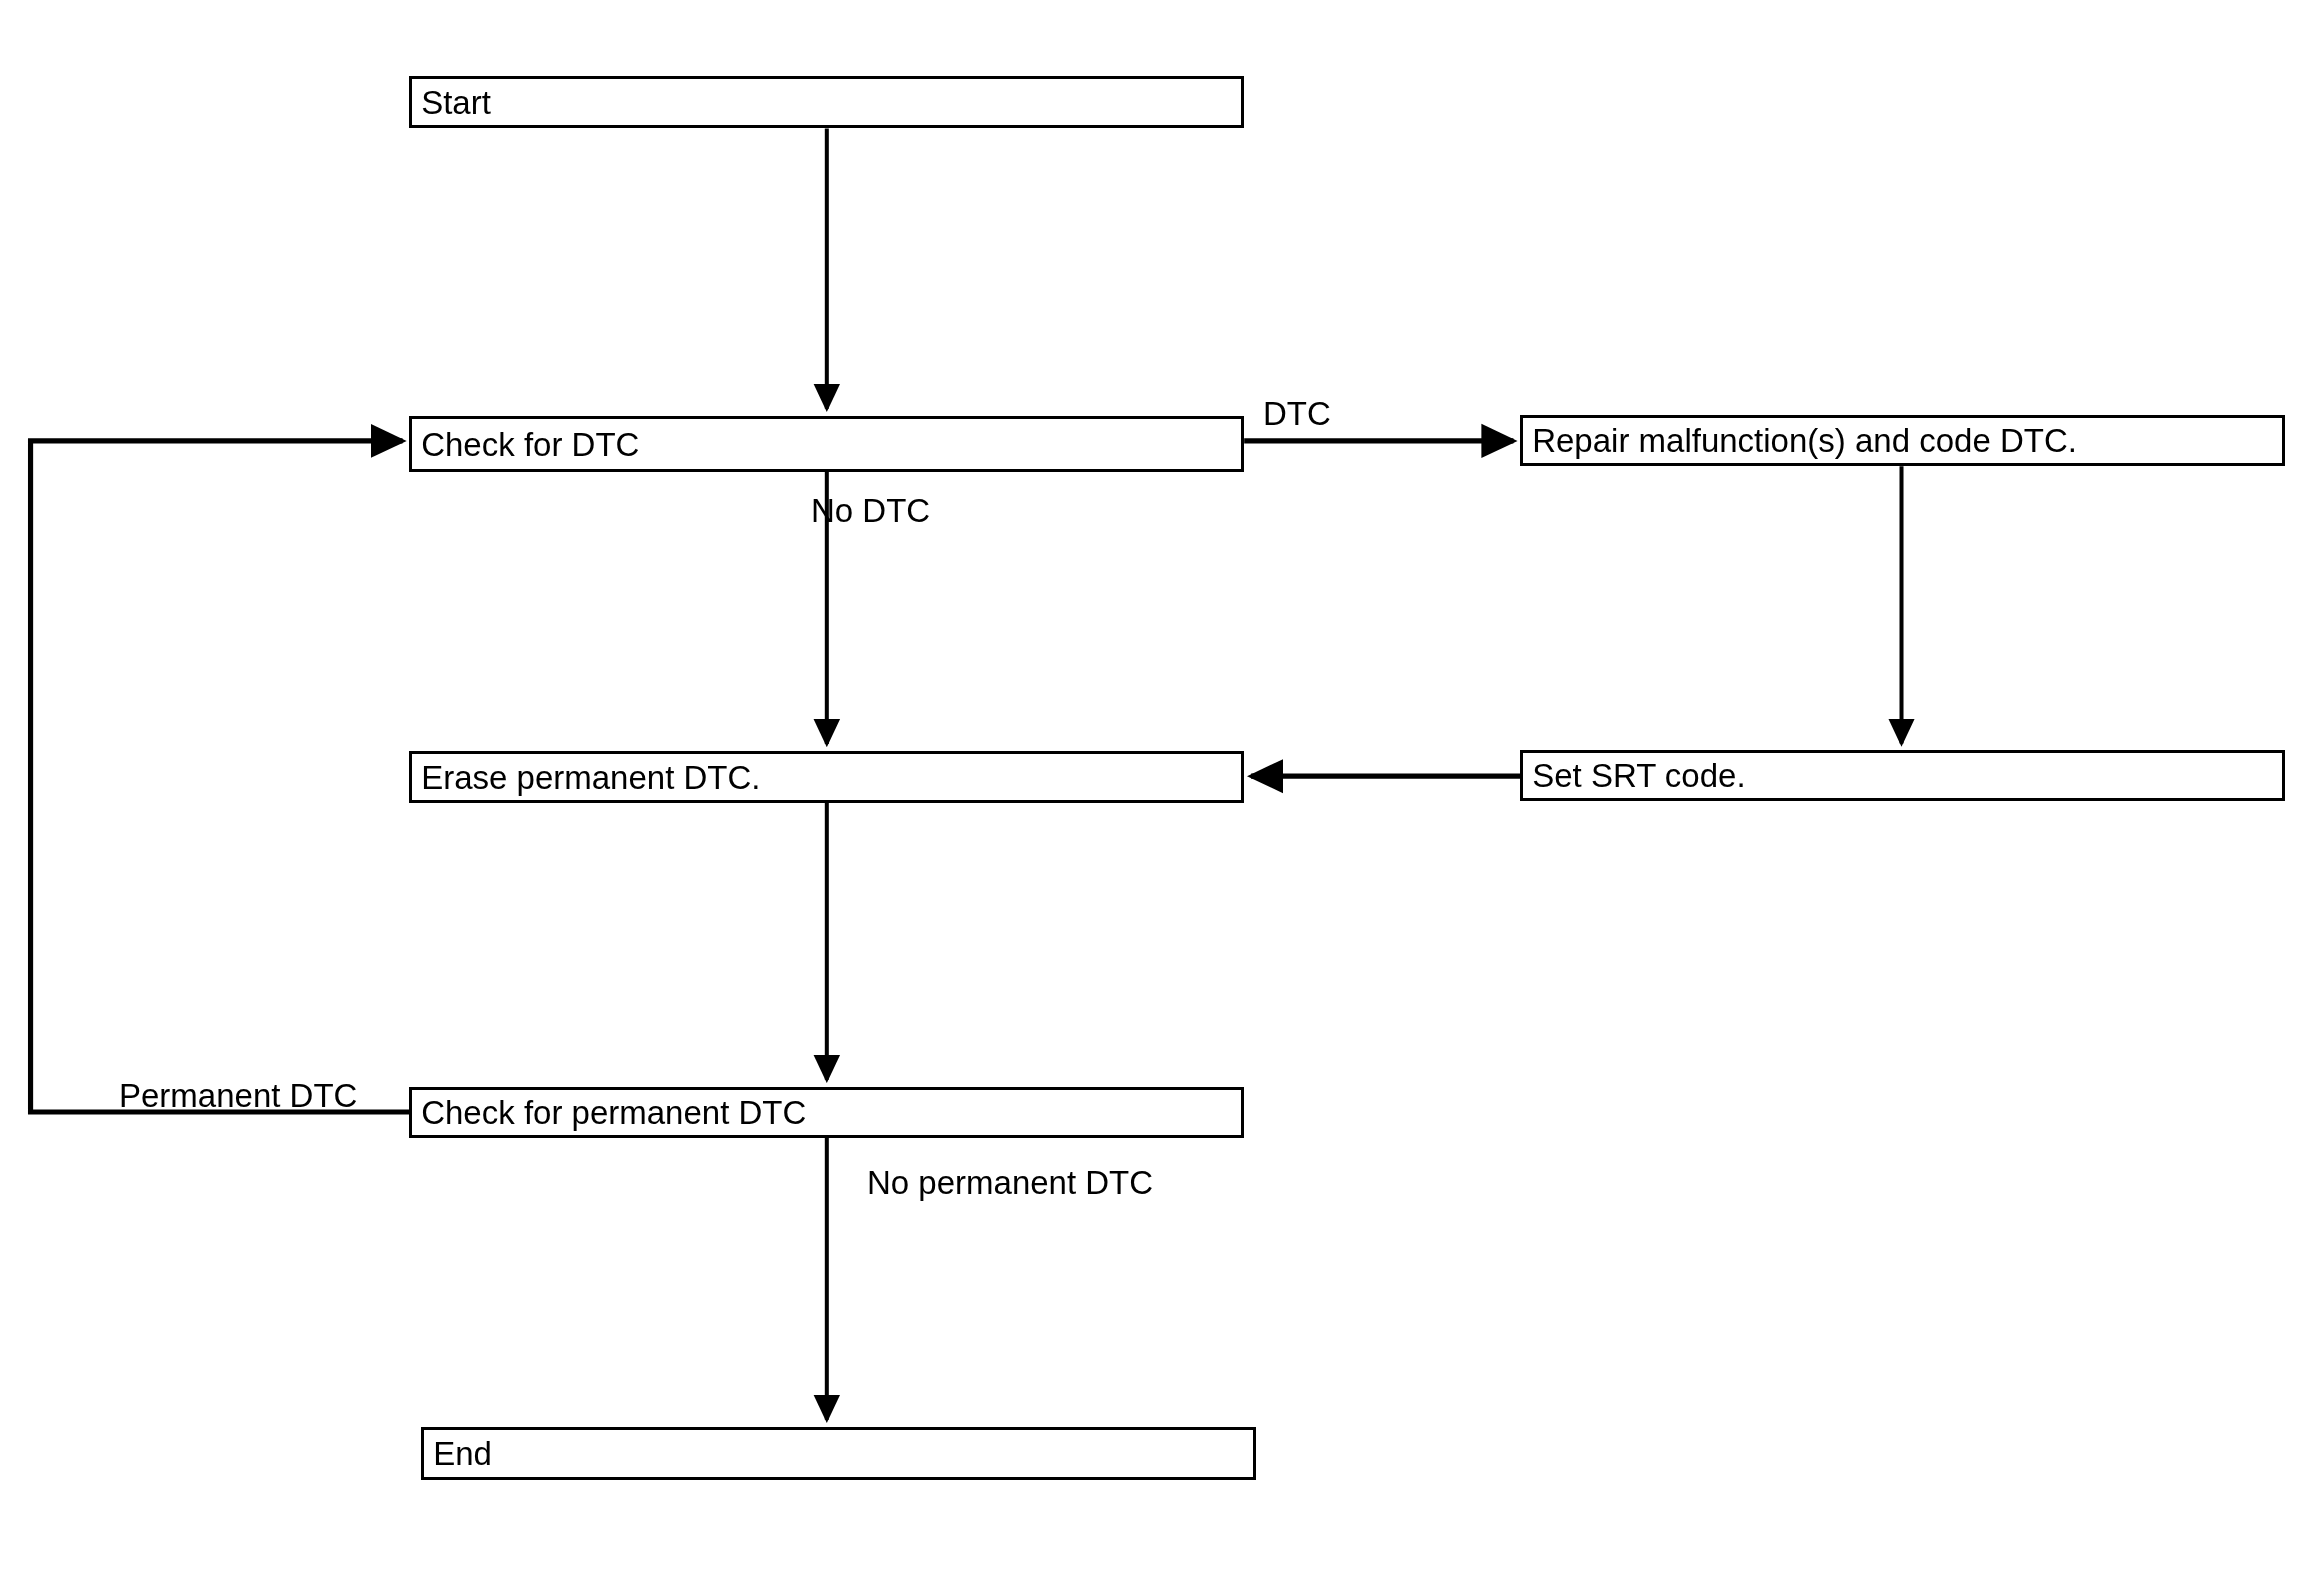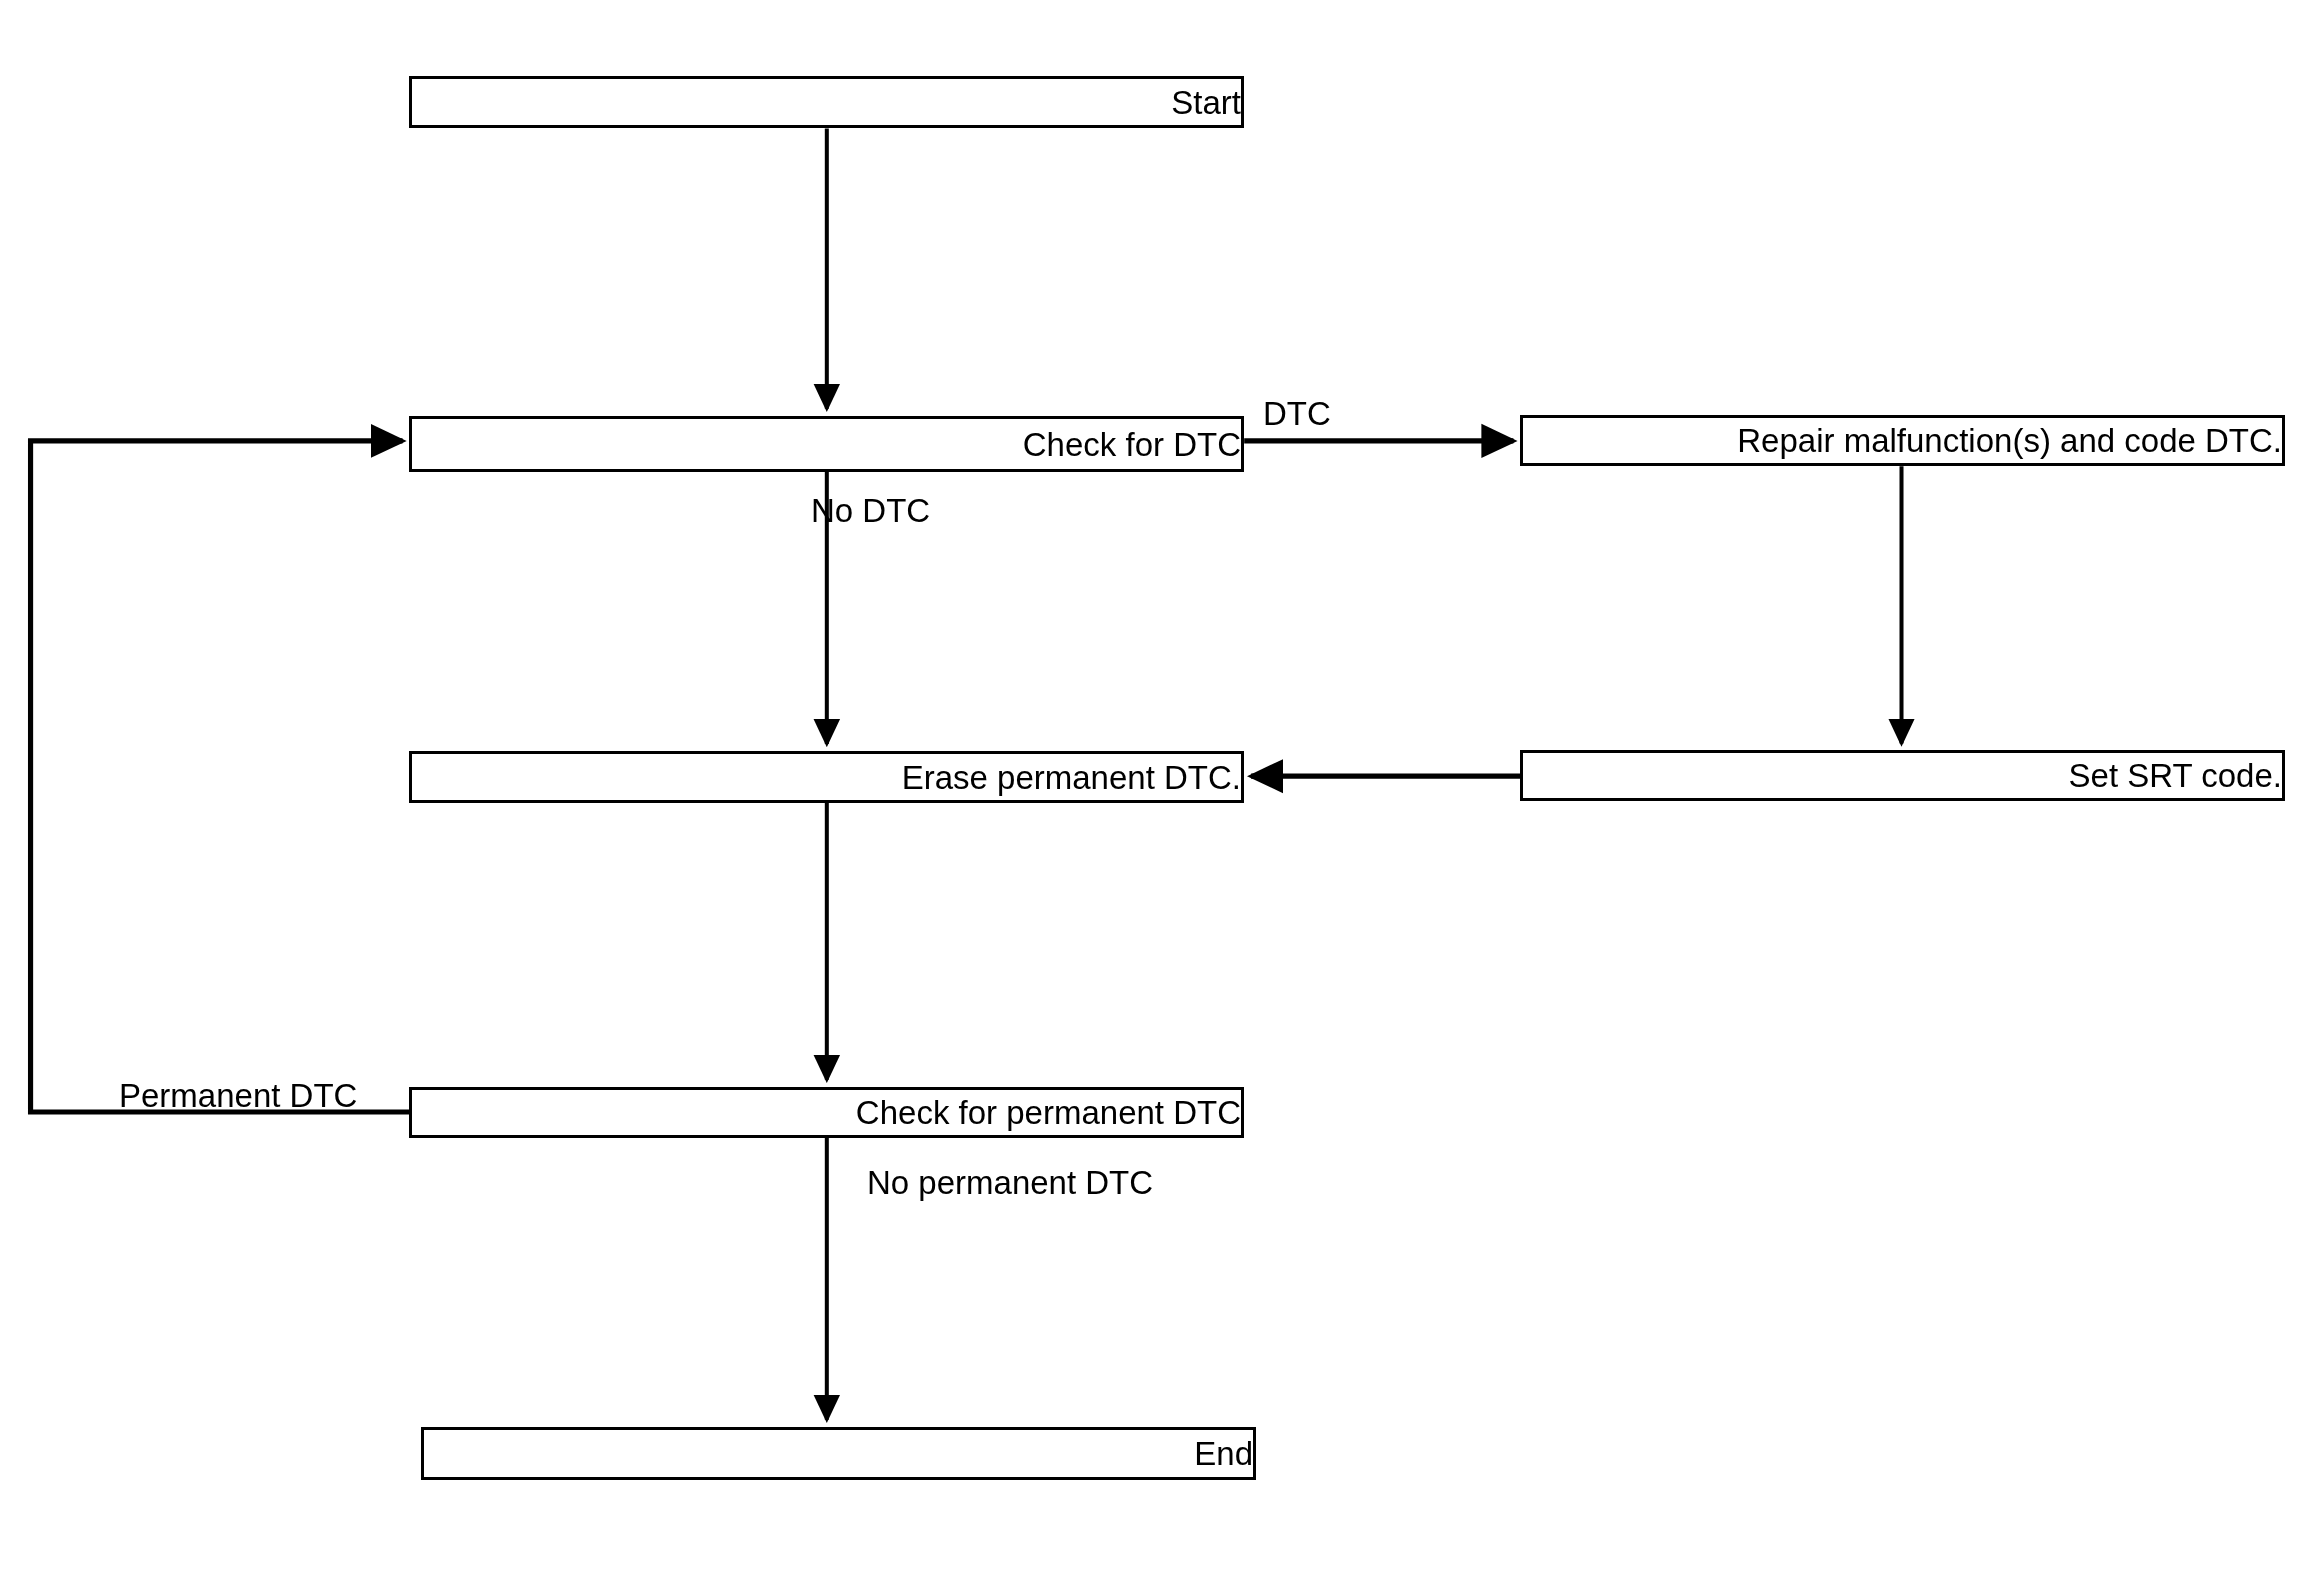--- a/index.html
+++ b/index.html
@@ -25,21 +25,20 @@
     width: 2319px;
     height: 1573px;
   }
   .node {
     position: absolute;
     box-sizing: border-box;
     background: #ffffff;
     border: 3.4px solid #000000;
     display: flex;
     align-items: center;
-    justify-content: flex-end;
   }
   .node-label {
     padding-left: 9.2px;
     font-size: 33px;
     line-height: 1;
     letter-spacing: 0px;
     white-space: nowrap;
     color: #000000;
   }
   .edge-label {

